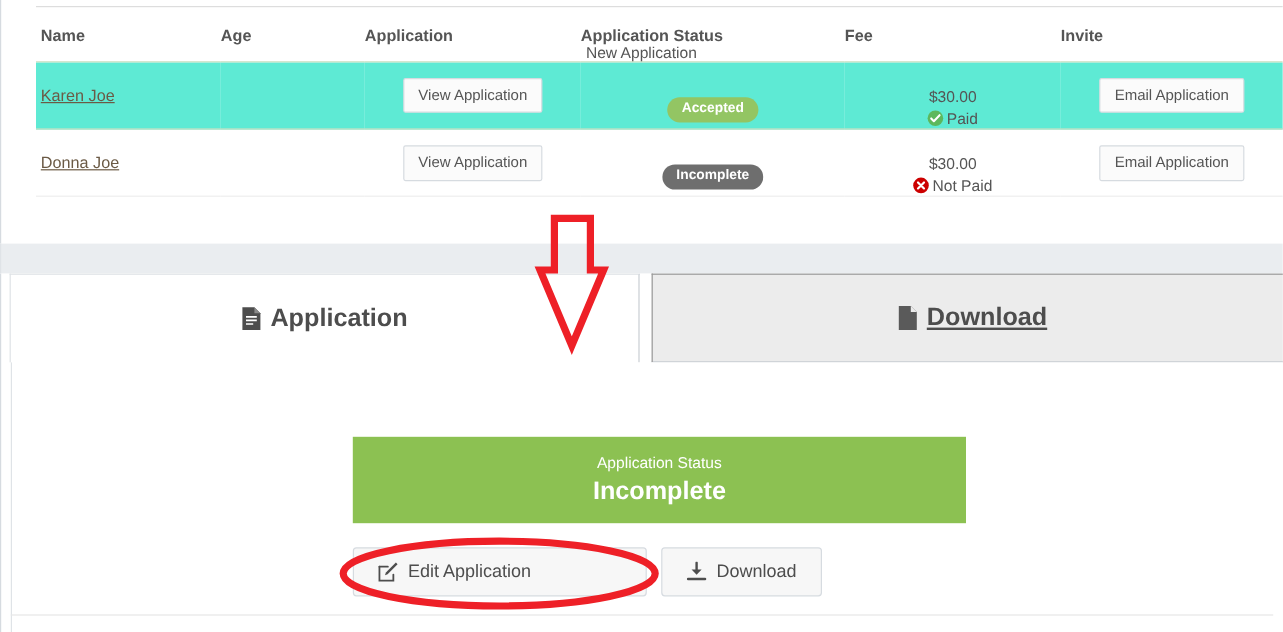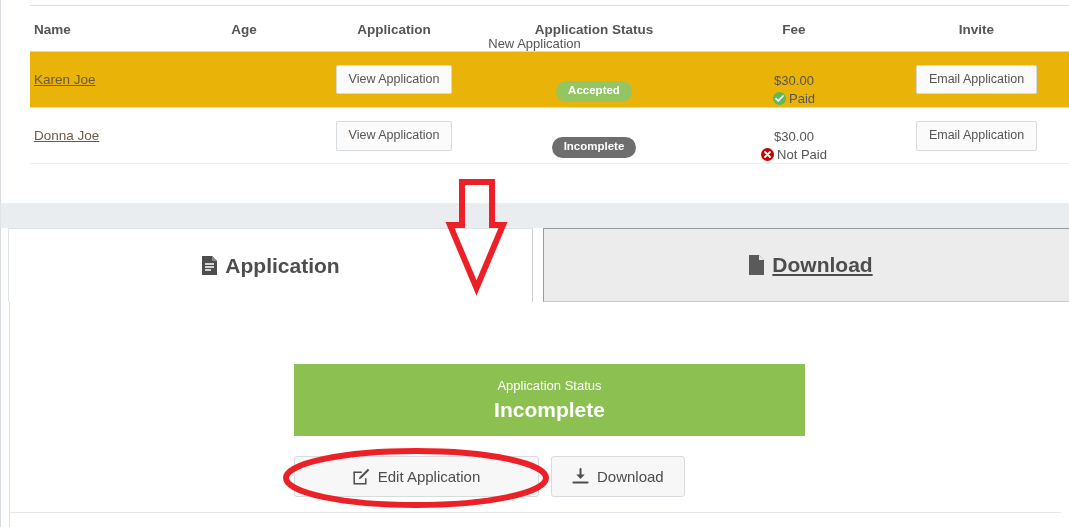--- a/index.html
+++ b/index.html
@@ -49,21 +49,21 @@
     left: 30px;
     top: 16px;
     width: 1039px;
     border-collapse: collapse;
     table-layout: fixed;
   }
   table.applicants th {
     font-weight: bold;
     font-size: 13.5px;
     color: #555555;
-    text-align: center;
+    text-align: left;
     padding: 6px 0 14px 0;
     vertical-align: top;
     border: none;
   }
   table.applicants th.col-name {
     text-align: left;
     padding-left: 4px;
     margin-left: 22px;
   }
   table.applicants td {
@@ -75,21 +75,21 @@
   .col-age    { width: 120px; }
   .col-app    { width: 180px; }
   .col-status { width: 220px; }
   .col-fee    { width: 180px; }
   .col-invite { width: 185px; }
 
   tr.row {
     height: 52px;
   }
   tr.row-accepted {
-    background: #eab308;
+    background: #5eead4;
   }
   tr.row-accepted td {
     border-top: 1px solid #cde0c2;
     border-bottom: 1px solid #cde0c2;
   }
   tr.row-plain td {
     border-bottom: 1px solid #eeeeee;
   }
 
   .applicant-link {
@@ -305,21 +305,21 @@
     font-family: "Liberation Sans", sans-serif;
     padding: 11px 20px;
     cursor: pointer;
     display: inline-flex;
     align-items: center;
     gap: 8px;
     line-height: 1;
     white-space: nowrap;
   }
   .btn-action svg { display: block; }
-  #btn-edit-application { width: 245px; justify-content: center; }
+  #btn-edit-application { width: 245px; }
 
   #content-bottom-rule {
     position: absolute;
     left: 9px;
     top: 512px;
     width: 1052px;
     height: 1px;
     background: #e6e6e6;
   }
 

